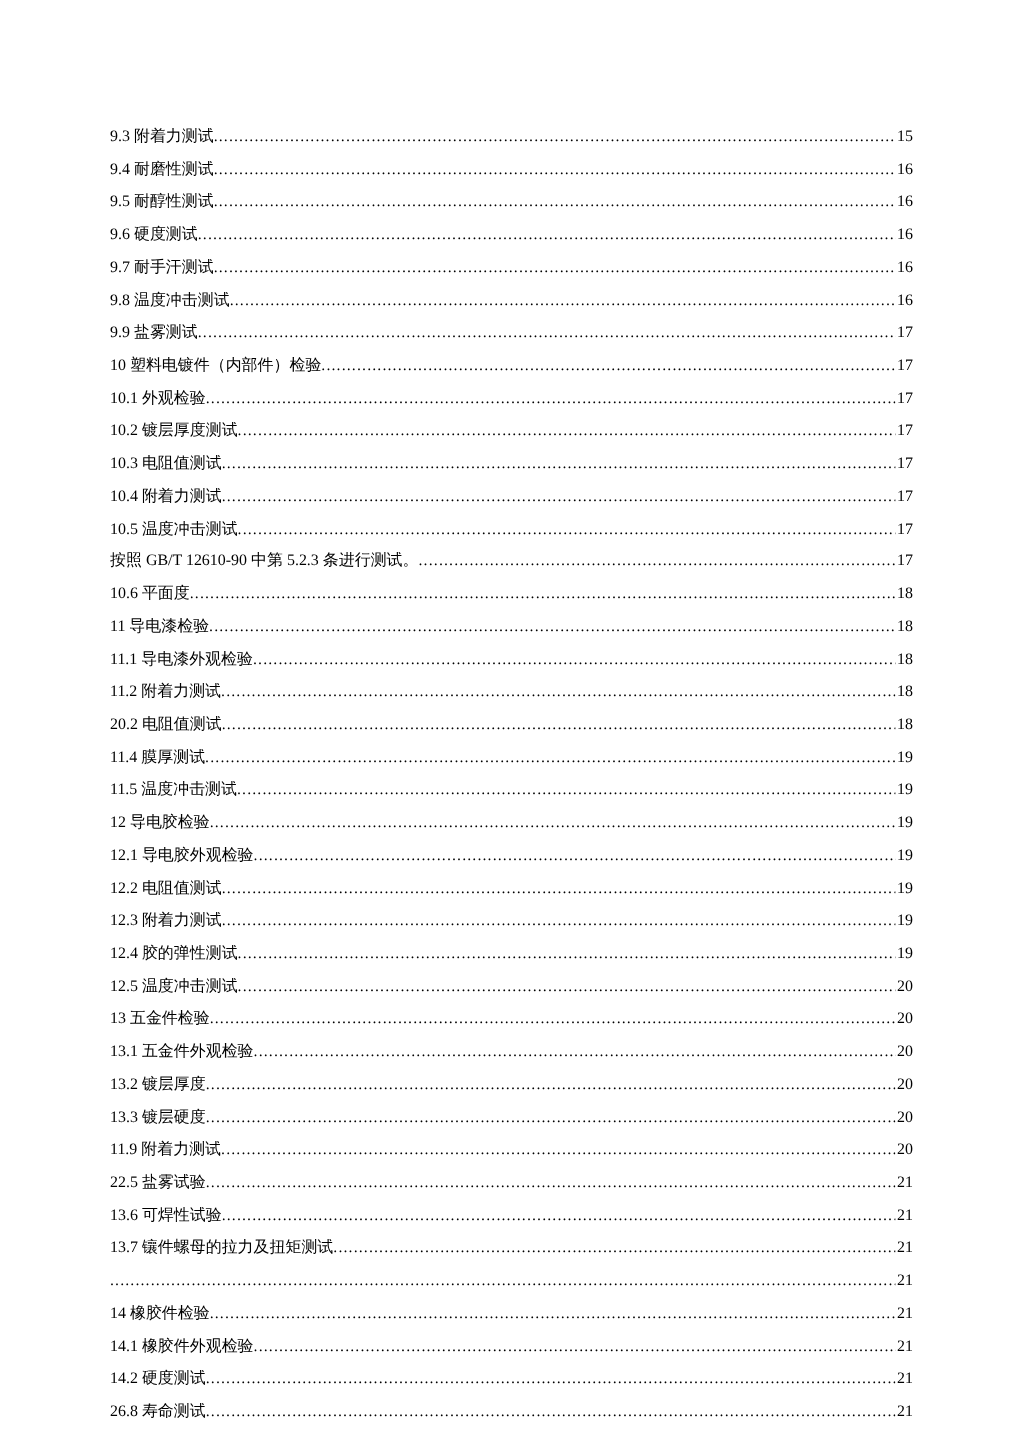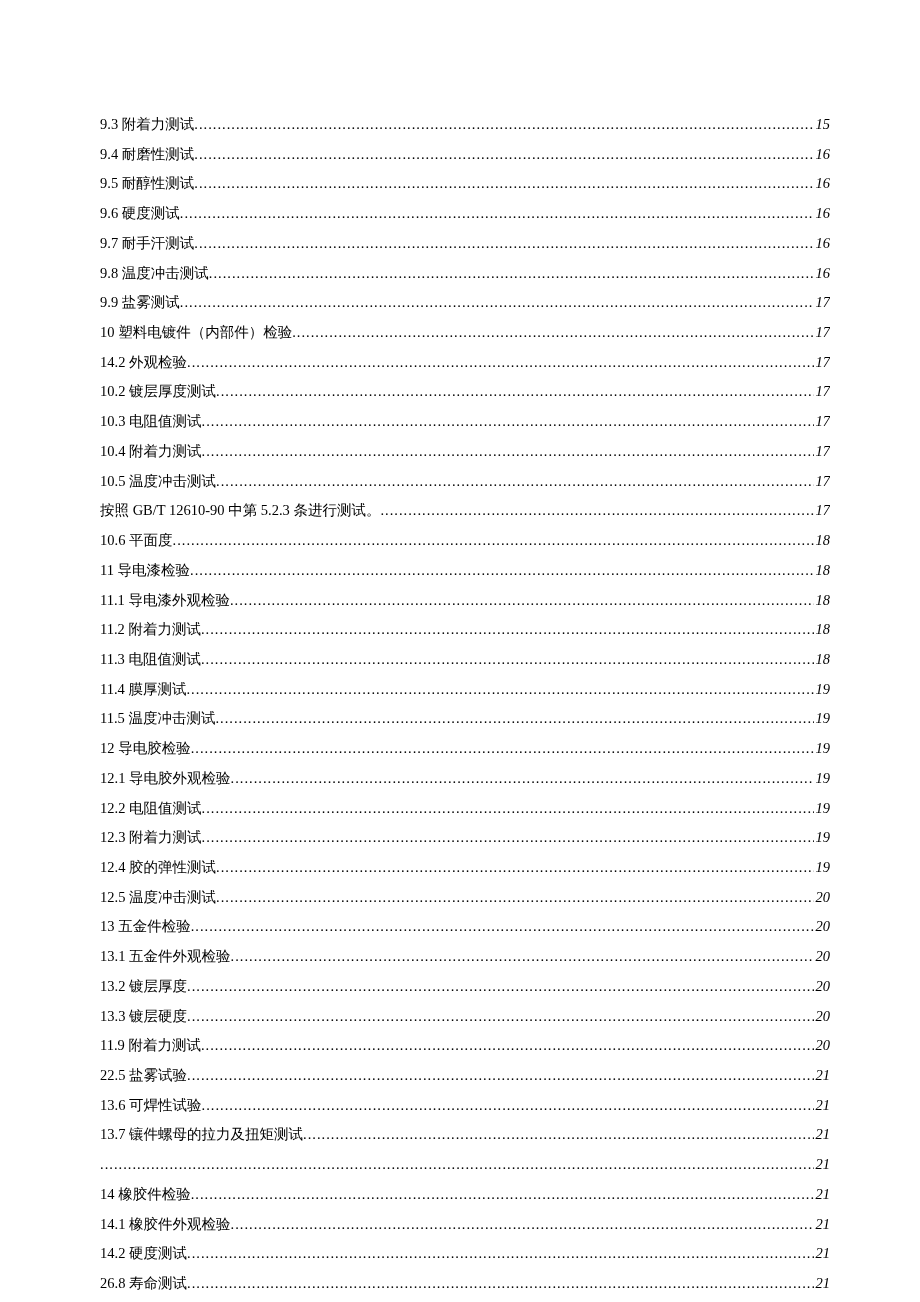--- a/index.html
+++ b/index.html
@@ -28,21 +28,20 @@
     flex: 1 1 auto;
     overflow: hidden;
     letter-spacing: 1px;
   }
   .toc-dots::before {
     content: "..................................................................................................................................................................................";
   }
   .toc-page {
     flex: 0 0 auto;
     padding-left: 2px;
-    font-style: italic;
   }
 </style>
 </head>
 <body>
 
 <div class="page">
   <div id="toc-container">
       <div class="toc-row">
         <span class="toc-label">9.3 附着力测试</span>
         <span class="toc-dots"></span>
@@ -77,21 +76,21 @@
         <span class="toc-label">9.9 盐雾测试</span>
         <span class="toc-dots"></span>
         <span class="toc-page">17</span>
       </div>
       <div class="toc-row">
         <span class="toc-label">10 塑料电镀件（内部件）检验</span>
         <span class="toc-dots"></span>
         <span class="toc-page">17</span>
       </div>
       <div class="toc-row">
-        <span class="toc-label">14.2 外观检验</span>
+        <span class="toc-label">10.1 外观检验</span>
         <span class="toc-dots"></span>
         <span class="toc-page">17</span>
       </div>
       <div class="toc-row">
         <span class="toc-label">10.2 镀层厚度测试</span>
         <span class="toc-dots"></span>
         <span class="toc-page">17</span>
       </div>
       <div class="toc-row">
         <span class="toc-label">10.3 电阻值测试</span>
@@ -127,21 +126,21 @@
         <span class="toc-label">11.1 导电漆外观检验</span>
         <span class="toc-dots"></span>
         <span class="toc-page">18</span>
       </div>
       <div class="toc-row">
         <span class="toc-label">11.2 附着力测试</span>
         <span class="toc-dots"></span>
         <span class="toc-page">18</span>
       </div>
       <div class="toc-row">
-        <span class="toc-label">11.3 电阻值测试</span>
+        <span class="toc-label">20.2 电阻值测试</span>
         <span class="toc-dots"></span>
         <span class="toc-page">18</span>
       </div>
       <div class="toc-row">
         <span class="toc-label">11.4 膜厚测试</span>
         <span class="toc-dots"></span>
         <span class="toc-page">19</span>
       </div>
       <div class="toc-row">
         <span class="toc-label">11.5 温度冲击测试</span>

